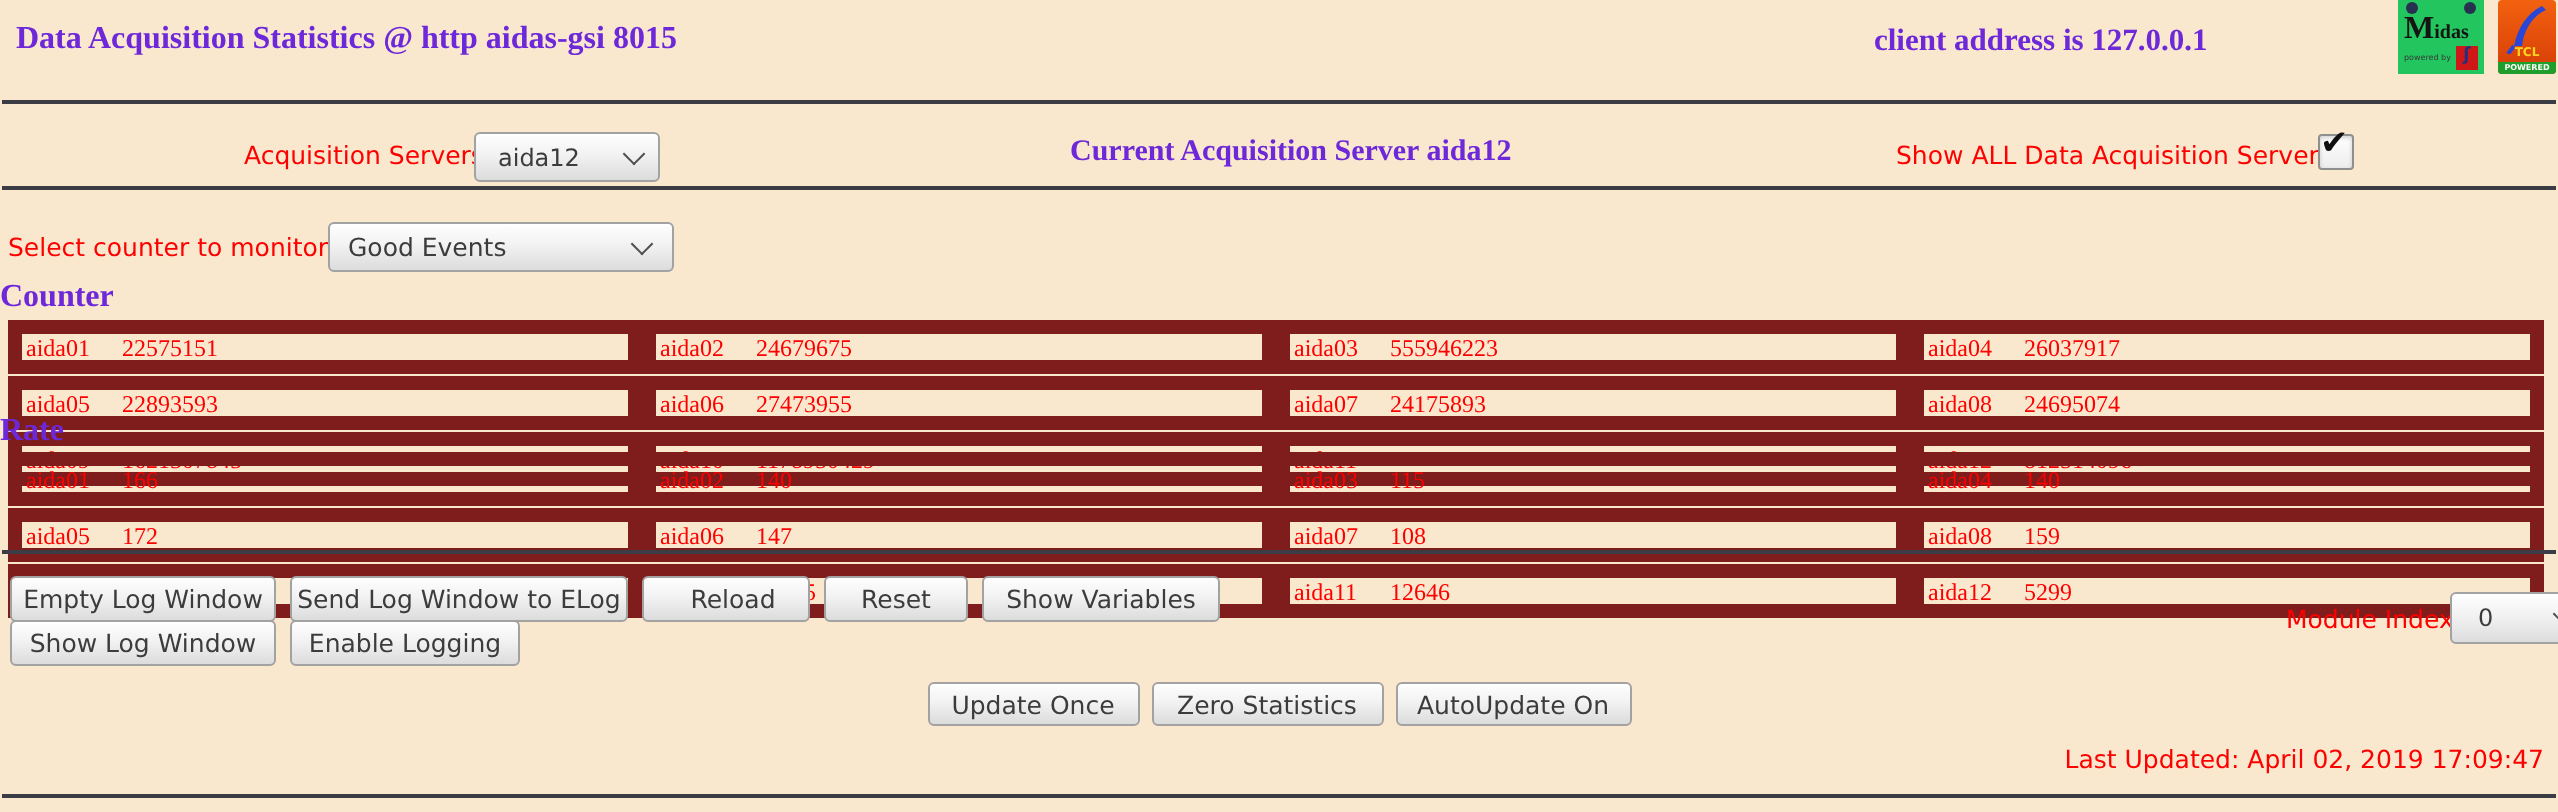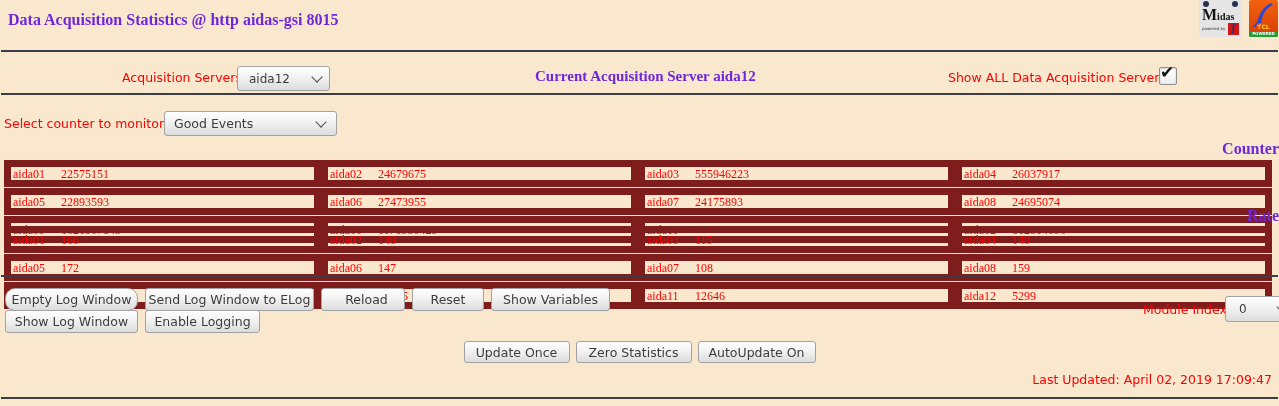--- a/index.html
+++ b/index.html
@@ -10,34 +10,34 @@
   .sans-red{font-family:"DejaVu Sans","Liberation Sans",sans-serif;color:#fd0000;font-size:12.5px;}
   .rule{position:absolute;left:1px;right:1px;height:0;border:none;border-top:2px solid #3c3c44;margin:0;}
   .gtk{background:linear-gradient(to bottom,#fefefe 0%,#f2f2f2 45%,#dcdcdc 100%);
        border:1px solid #a2a2a2;border-radius:3px;
        box-shadow:inset 0 1px 0 rgba(255,255,255,.85);
        color:#3c3c3c;display:flex;align-items:center;cursor:default;}
   .btn{justify-content:center;font-size:12.5px;height:21px;}
   .sel{justify-content:space-between;font-size:12px;}
   .chev{width:7px;height:7px;border-right:1.7px solid #4e4e4e;border-bottom:1.7px solid #4e4e4e;
         transform:rotate(45deg);margin-top:-4px;flex:none;}
-  .heading{position:absolute;left:0;width:100%;text-align:right;font-size:16px;line-height:17px;}
+  .heading{position:absolute;left:0;width:100%;text-align:left;font-size:16px;line-height:17px;}
   .stat-table{position:absolute;left:4px;width:1268px;display:flex;flex-direction:column;gap:1px;}
   .stat-row{display:flex;}
   .stat-cell{flex:1;display:flex;align-items:center;border:7px solid #7f1d1d;height:13px;
              font-family:"Liberation Serif","DejaVu Serif",serif;font-size:12px;color:#fd0000;line-height:12px;}
   .cell-name{width:48px;padding-left:2px;flex:none;overflow:hidden;}
   .cell-value{flex:1;text-align:left;}
   .btnrow{position:absolute;display:flex;gap:7px;}
   .checkbox{position:absolute;width:16px;height:16px;background:linear-gradient(#ffffff,#ededed);
             border:1px solid #8f8f8f;border-radius:2px;box-shadow:inset 0 1px 2px rgba(0,0,0,.18);}
   .checkbox .mark{position:absolute;left:0px;top:-6px;font-size:17px;color:#101010;display:none;}
   .checkbox.checked .mark{display:block;}
   
-  #midas-logo{left:1199px;top:0;width:43px;height:37px;background:#e5e5e5;overflow:hidden;}
+  #midas-logo{left:1199px;top:0;width:43px;height:37px;background:#22c55e;overflow:hidden;}
   .midas-fig{position:absolute;top:1px;width:6px;height:6px;background:#283050;border-radius:50%;}
   .midas-fig.l{left:4px;} .midas-fig.r{right:4px;}
   .midas-name{position:absolute;left:3px;top:7px;color:#141414;font-family:"Liberation Serif",serif;
               font-weight:bold;font-size:10px;line-height:16px;}
   .midas-name::first-letter{font-size:16px;}
   .midas-pb{position:absolute;left:3px;bottom:6px;font-size:4px;color:#3a3a3a;}
   .midas-box{position:absolute;right:3px;bottom:2px;width:11px;height:12px;background:#cf1717;
              color:#24307c;font-size:9px;line-height:11px;text-align:center;font-weight:bold;}
   #tcl-logo{left:1249px;top:0;width:29px;height:37px;background:linear-gradient(#f2610f,#d63d07);
             border-radius:2px;overflow:hidden;}
@@ -45,20 +45,21 @@
             font-size:6px;font-weight:bold;line-height:6px;}
   .tcl-badge{position:absolute;left:0;bottom:0;width:100%;height:6px;background:#1f9e2c;color:#fff;
              font-size:4px;font-weight:bold;text-align:center;line-height:6px;}
 </style>
 </head>
 <body>
 
 <div id="page">
 
   <div class="abs serif-bold" style="left:8px;top:11px;font-size:16px;">Data Acquisition Statistics @ http aidas-gsi 8015</div>
+  <div class="abs serif-bold" style="left:937px;top:12px;font-size:15.5px;">client address is 127.0.0.1</div>
 
   <div class="abs" id="midas-logo">
     <div class="midas-fig l"></div>
     <div class="midas-fig r"></div>
     <div class="midas-name">Midas</div>
     <div class="midas-pb">powered by</div>
     <div class="midas-box">ʃ</div>
   </div>
 
   <div class="abs" id="tcl-logo">
@@ -202,21 +203,21 @@
         <div class="stat-cell">
           <span class="cell-name">aida12</span>
           <span class="cell-value">5299</span>
         </div>
       </div>
     </div>
 
   <hr class="rule" style="top:275px;">
 
   <div class="btnrow" style="left:5px;top:288px;">
-    <div class="gtk btn" style="width:131px;border-radius:10px;">Empty Log Window</div>
+    <div class="gtk btn" style="width:131px;">Empty Log Window</div>
     <div class="gtk btn" style="width:167px;">Send Log Window to ELog</div>
     <div class="gtk btn" style="width:75px;padding-left:7px;">Reload</div>
     <div class="gtk btn" style="width:70px;">Reset</div>
     <div class="gtk btn" style="width:117px;">Show Variables</div>
   </div>
   <div class="btnrow" style="left:5px;top:310px;">
     <div class="gtk btn" style="width:131px;">Show Log Window</div>
     <div class="gtk btn" style="width:113px;">Enable Logging</div>
   </div>
 

